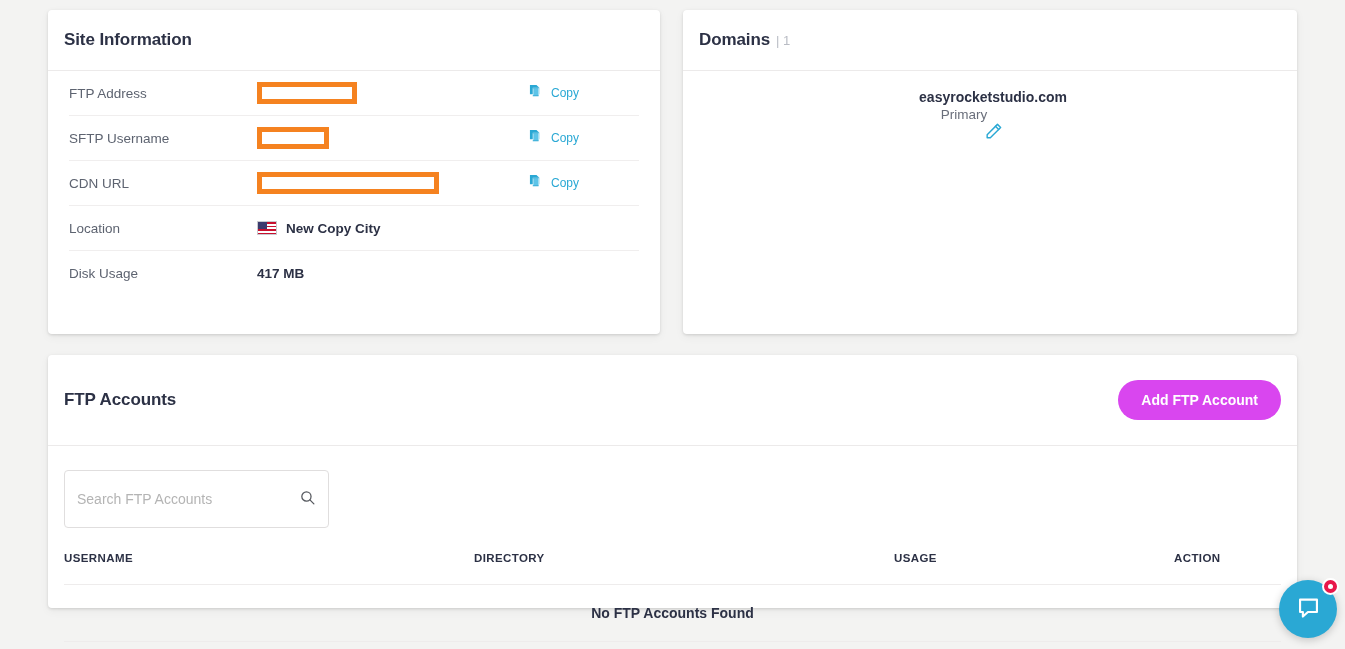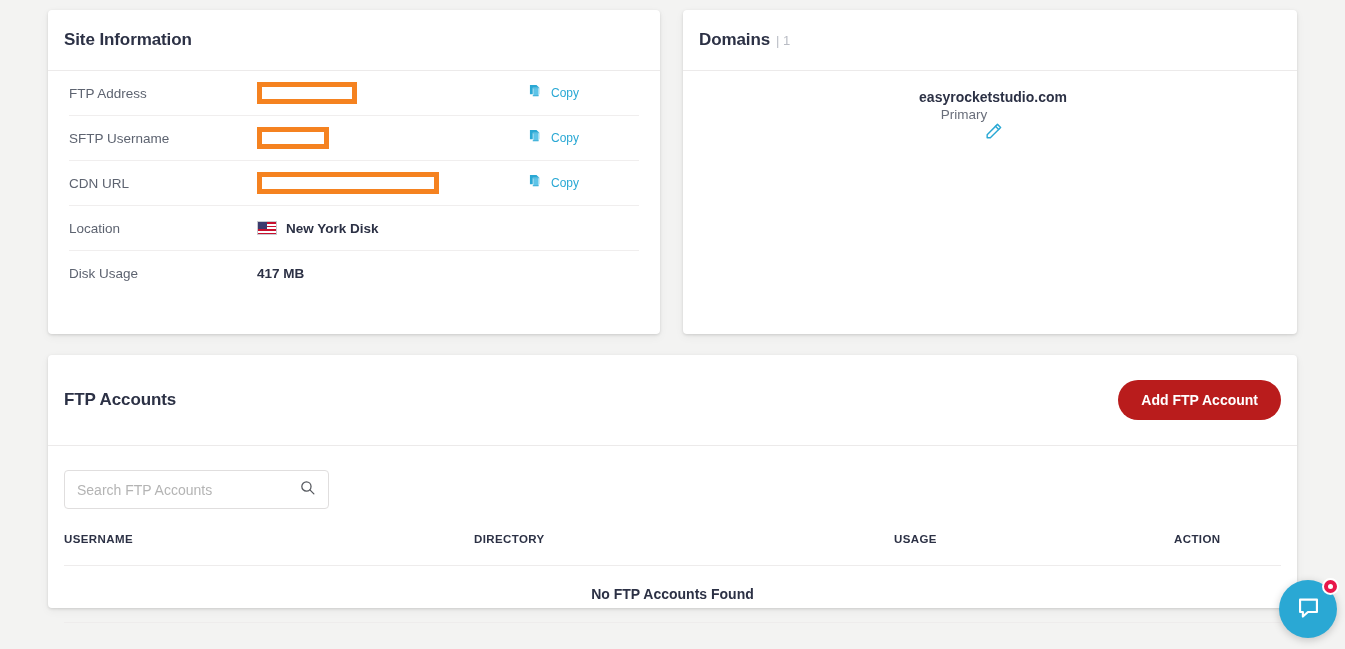--- a/index.html
+++ b/index.html
@@ -127,34 +127,34 @@
   #ftp-card { left: 48px; top: 355px; width: 1249px; height: 253px; }
   .ftp-header {
     height: 91px;
     display: flex;
     align-items: center;
     justify-content: space-between;
     padding: 0 16px 0 16px;
     border-bottom: 1px solid #eceaea;
   }
   .btn-primary {
-    background: #b91c1c;
+    background: #d946ef;
     color: #ffffff;
     font-size: 14px;
     font-weight: bold;
     border: none;
     border-radius: 22px;
     padding: 12px 23px;
     cursor: pointer;
     font-family: "Liberation Sans", sans-serif;
   }
   .search-wrap {
     margin: 24px 0 0 16px;
     width: 265px;
-    height: 39px;
+    height: 58px;
     border: 1px solid #e0dede;
     border-radius: 4px;
     display: flex;
     align-items: center;
     padding: 0 12px;
   }
   .search-wrap input {
     flex: 1;
     border: none;
     outline: none;
@@ -287,21 +287,21 @@
         </span>
       </div>
 
       <div class="info-row">
         <span class="info-label">Location</span>
         <span class="info-value">
           <span class="flag">
             <span class="stripes"></span>
             <span class="canton"></span>
           </span>
-          <span>New York Disk</span>
+          <span>New Copy City</span>
         </span>
         <span class="copy-link" style="visibility:hidden"></span>
       </div>
 
       <div class="info-row">
         <span class="info-label">Disk Usage</span>
         <span class="info-value">417 MB</span>
         <span class="copy-link" style="visibility:hidden"></span>
       </div>
 

